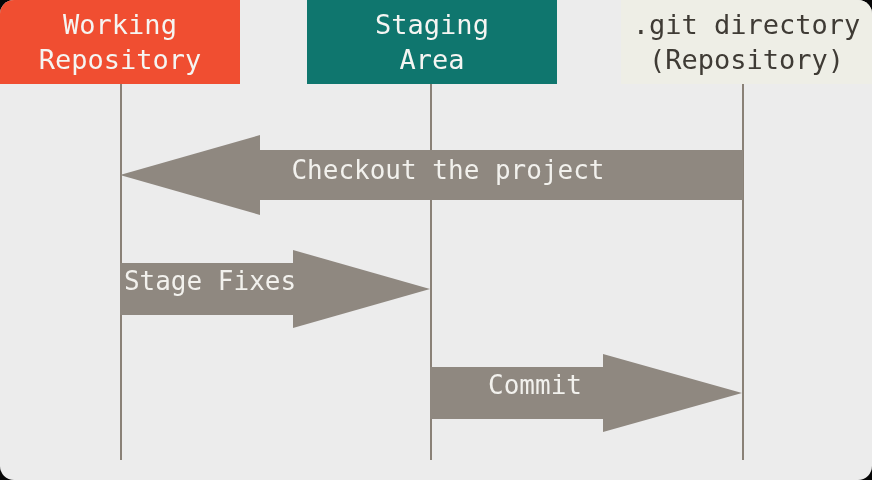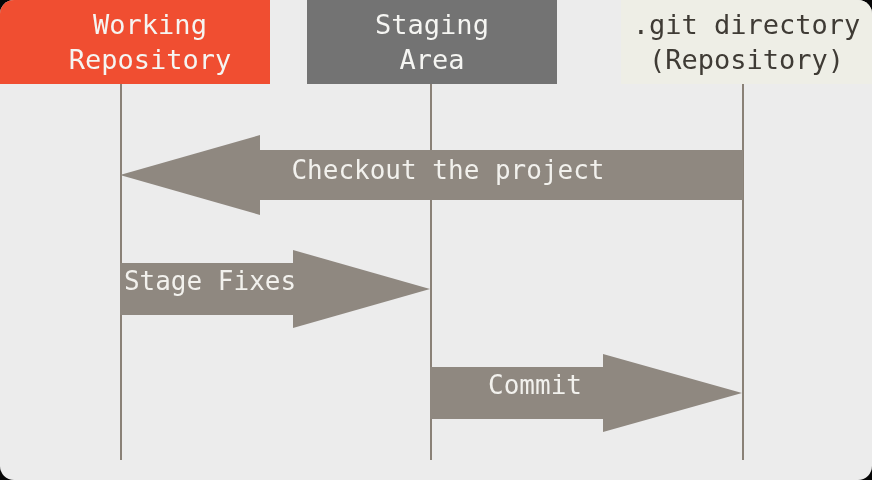--- a/index.html
+++ b/index.html
@@ -28,25 +28,24 @@
     align-items: center;
     justify-content: center;
     font-size: 27px;
     line-height: 35px;
     text-align: center;
   }
   .box-working {
     left: 0; width: 240px;
     background: #f04e31;
     color: #f5f5f2;
-    padding-left: 30px;
   }
   .box-staging {
     left: 307px; width: 250px;
-    background: #737373;
+    background: #0f766e;
     color: #f5f5f2;
   }
   .box-git {
     left: 621px; width: 251px;
     background: #eeeee6;
     color: #3f3b35;
     text-align: right;
   }
   
   .lifeline {

